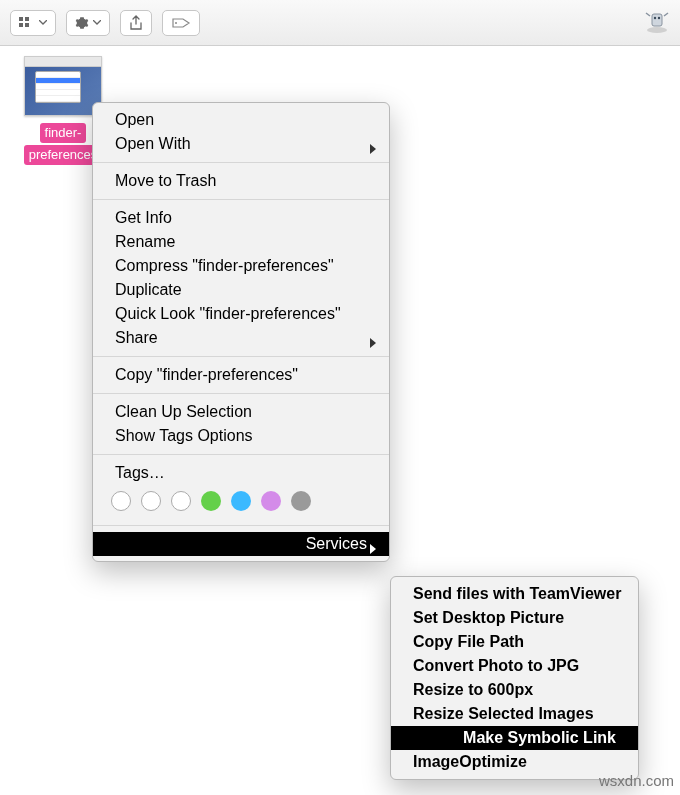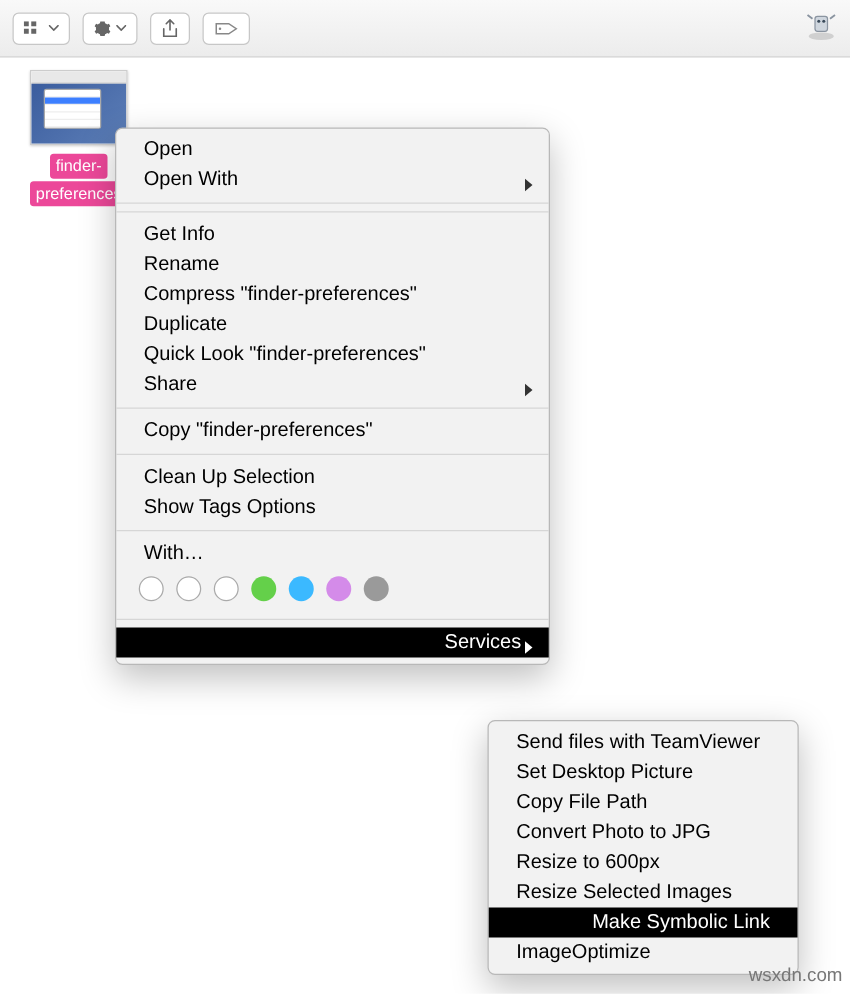--- a/index.html
+++ b/index.html
@@ -80,22 +80,22 @@
 
   
   .menu, .submenu {
     position: absolute;
     background: #f2f2f2;
     border: 1px solid #b8b8b8;
     border-radius: 6px;
     box-shadow: 0 10px 28px rgba(0,0,0,.25);
     padding: 5px 0;
   }
-  .menu { left: 92px; top: 102px; width: 348px; }
-  .submenu { left: 390px; top: 576px; width: 249px; }
+  .menu { left: 92px; top: 102px; width: 298px; }
+  .submenu { left: 390px; top: 576px; width: 249px; font-weight: bold; }
   .mi {
     height: 24px;
     line-height: 24px;
     padding: 0 22px;
     font-size: 16px;
     position: relative;
     white-space: nowrap;
   }
   .mi.sel {
     background: #000000;
@@ -201,41 +201,42 @@
   <div class="mi">Open</div>
   <div class="mi">
     <span>Open With</span>
     <span class="arrow">
       <svg width="8" height="12" viewBox="0 0 8 12">
           <path d="M1 1 L7 6 L1 11 Z" fill="#333"></path>
         </svg>
     </span>
   </div>
   <div class="sep"></div>
+  <div class="mi">Move to Trash</div>
   <div class="sep"></div>
   <div class="mi">Get Info</div>
   <div class="mi">Rename</div>
   <div class="mi">Compress "finder-preferences"</div>
   <div class="mi">Duplicate</div>
   <div class="mi">Quick Look "finder-preferences"</div>
   <div class="mi">
     <span>Share</span>
     <span class="arrow">
       <svg width="8" height="12" viewBox="0 0 8 12">
           <path d="M1 1 L7 6 L1 11 Z" fill="#333"></path>
         </svg>
     </span>
   </div>
   <div class="sep"></div>
   <div class="mi">Copy "finder-preferences"</div>
   <div class="sep"></div>
   <div class="mi">Clean Up Selection</div>
   <div class="mi">Show Tags Options</div>
   <div class="sep"></div>
-  <div class="mi">With…</div>
+  <div class="mi">Tags…</div>
   <div class="tags-row" id="tags-row">
       <div class="tag-dot"></div>
       <div class="tag-dot"></div>
       <div class="tag-dot"></div>
       <div class="tag-dot fill" style="background: rgb(100, 208, 74);"></div>
       <div class="tag-dot fill" style="background: rgb(59, 185, 255);"></div>
       <div class="tag-dot fill" style="background: rgb(212, 139, 233);"></div>
       <div class="tag-dot fill" style="background: rgb(154, 154, 154);"></div>
     </div>
   <div class="sep"></div>

